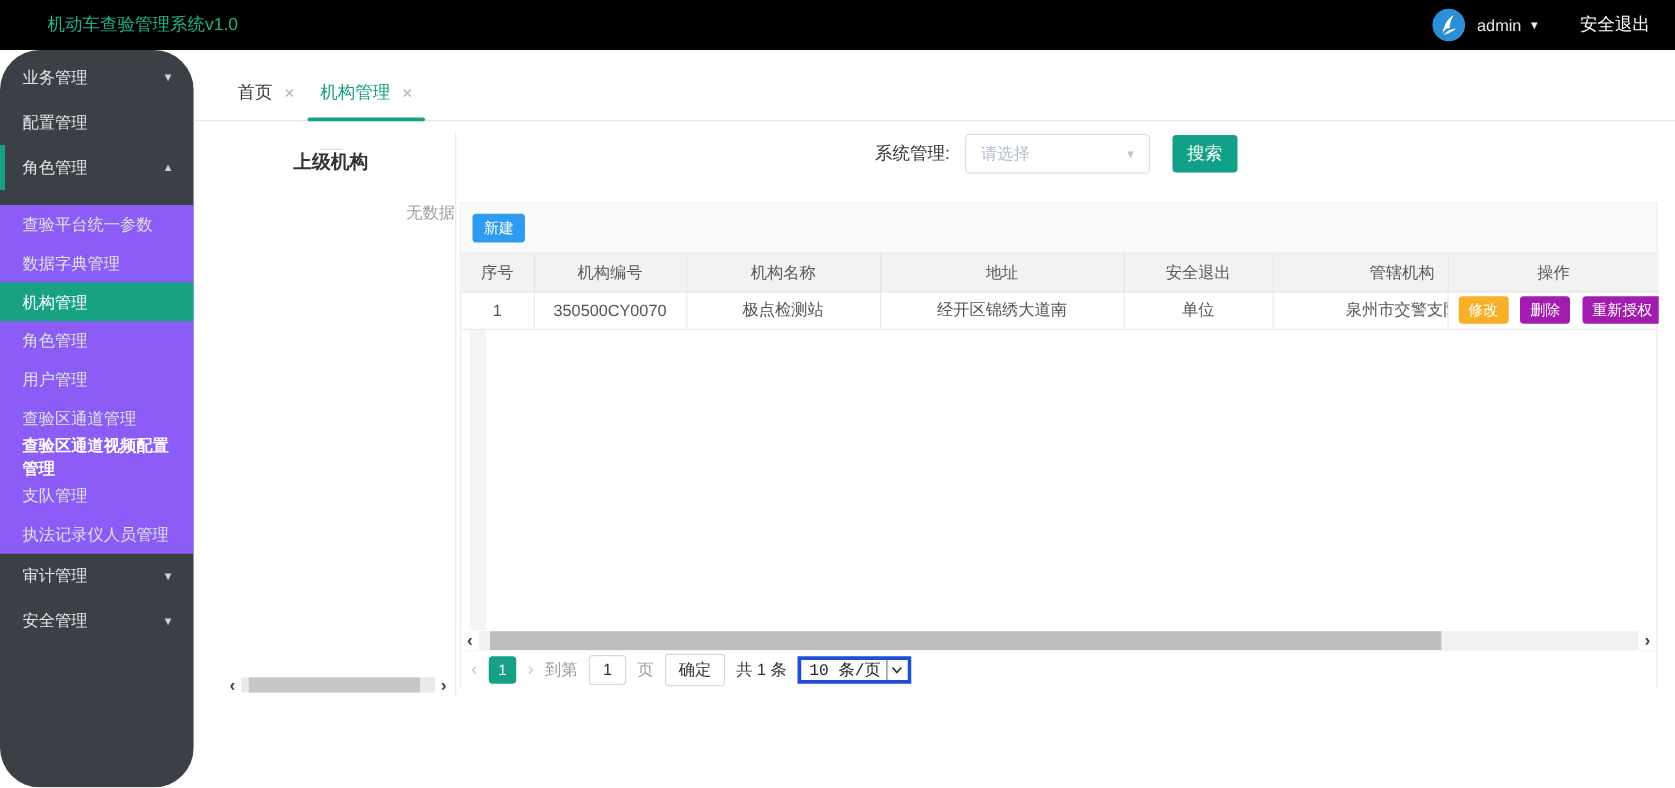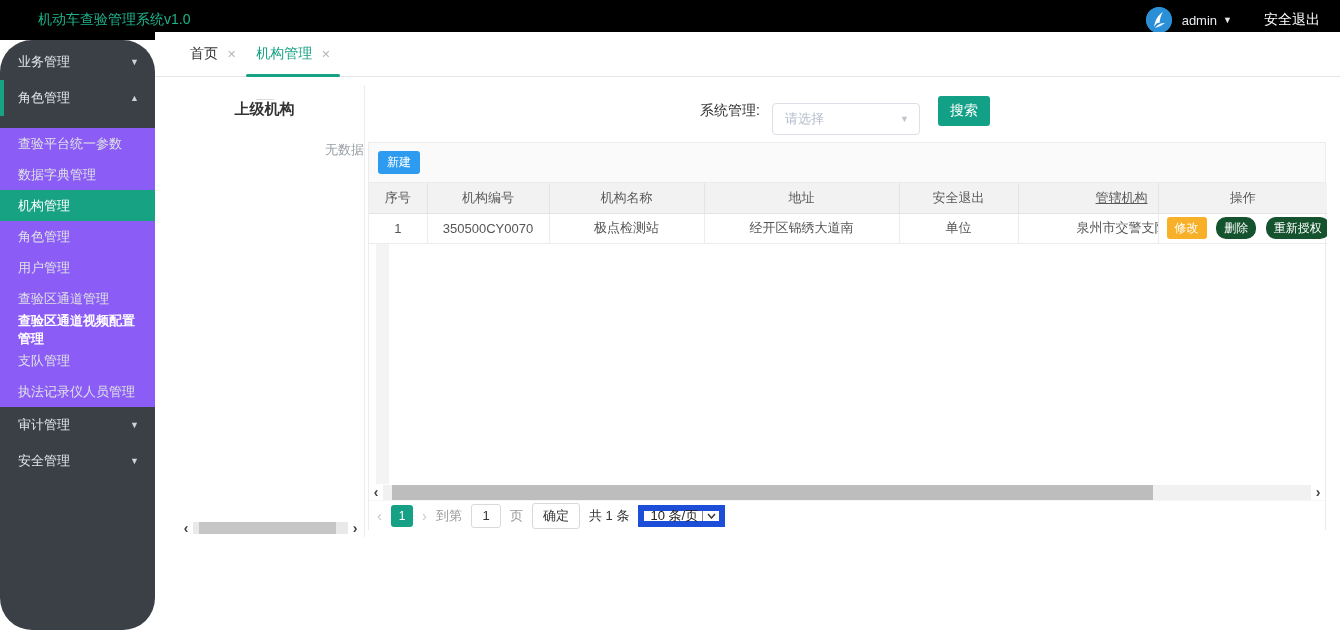--- a/index.html
+++ b/index.html
@@ -20,33 +20,33 @@
   .sidebar { position:absolute; left:0; top:40px; width:155px; height:590px; background:#3a4046; padding-top:4px;border-radius:32px; }
   .menu-item { height:36px; display:flex; align-items:center; justify-content:space-between; padding:0 16px 0 18px; color:#e3e6e8; font-size:13px; cursor:pointer; }
   .menu-item .chev { font-size:9px; color:#cfd3d7; }
   .menu-item.open { border-left:4px solid #17a284; padding-left:14px; }
   .submenu { background:#8b5cf6;margin-top:12px; }
   .submenu-item { height:31px; display:flex; align-items:center; padding:0 18px; color:#dfe2e4; font-size:13px; cursor:pointer; }
   .submenu-item.active { background:#17a284; color:#fff; }
   .submenu-item.emph { color:#fff; font-weight:bold; }
 
   
-  .main { position:absolute; left:155px; top:32px; width:1185px; height:578px; background:#fff; }
+  .main { position:absolute; left:155px; top:52px; width:1185px; height:578px; background:#fff; }
   .tabbar { height:45px; border-bottom:1px solid #e4e7ea; display:flex; align-items:stretch; padding-left:25px; }
   .tab { display:flex; align-items:center; gap:9px; padding:0 10px; font-size:14px; color:#333; cursor:pointer; position:relative; }
   .tab .tab-close { color:#b6b6b6; font-size:11px; }
   .tab.active { color:#16a183; }
   .tab.active::after { content:""; position:absolute; left:0; right:0; bottom:-1px; height:3px; background:#16a183; border-radius:2px; }
 
   .content { position:relative; height:545px; }
 
   
   .search-row { position:absolute; left:545px; top:10px; display:flex; align-items:center; }
   .search-label { font-size:14px; color:#333; margin-right:12px; }
-  .fake-select { width:148px; height:32px; border:1px solid #dcdfe6; border-radius:4px; display:flex; align-items:center; justify-content:space-between; padding:0 10px 0 12px; cursor:pointer; background:#fff;margin-top:16px; }
+  .fake-select { width:148px; height:32px; border:1px solid #dcdfe6; border-radius:4px; display:flex; align-items:center; justify-content:space-between; padding:0 10px 0 12px; cursor:pointer; background:#fff; }
   .fake-select .ph { color:#b4bccc; font-size:13px; }
   .fake-select .sel-caret { color:#c0c4cc; font-size:9px; }
   .btn-search { margin-left:18px; width:52px; height:30px; background:#12a086; color:#fff; border:none; border-radius:3px; font-size:14px; cursor:pointer; font-family:inherit; }
 
   
   .tree-panel { position:absolute; left:10px; top:8px; width:200px; height:452px; border-right:1px solid #ececec; }
   .tree-title-row { display:flex; align-items:center; margin-top:14px;flex-direction:column; }
   .tree-title-row .line { height:1px; background:#dcdcdc; }
   .tree-title-row .line.l { width:18px; }
   .tree-title-row .line.r { flex:1; margin-right:8px; }
@@ -59,41 +59,41 @@
 
   
   .table-panel { position:absolute; left:213px; top:65px; width:958px; height:388px; border:1px solid #ececec; border-bottom:none; display:flex; flex-direction:column; background:#fff; }
   .toolbar { height:40px; background:#fafafa; border-bottom:1px solid #ececec; display:flex; align-items:center; padding-left:9px; }
   .btn-new { height:23px; padding:0 9px; background:#2d9cf0; color:#fff; border:none; border-radius:3px; font-size:12px; cursor:pointer; font-family:inherit; }
   table.grid { border-collapse:collapse; table-layout:fixed; width:958px; }
   .grid th { height:30px; background:#f2f2f2; font-weight:normal; font-size:13px; color:#5a5a5a; border-right:1px solid #e4e4e4; border-bottom:1px solid #e4e4e4; text-align:center; white-space:nowrap; overflow:hidden; }
   .grid th:last-child { border-right:none; }
   .grid td { height:30px; font-size:13px; color:#555; border-right:1px solid #ececec; border-bottom:1px solid #ececec; text-align:center; white-space:nowrap; overflow:hidden; }
   .grid td:last-child { border-right:none; }
-  .grid th.col-auth { text-align:right; padding-right:10px;text-decoration:underline; }
+  .grid th.col-auth { text-align:right; padding-right:10px; }
   .grid td.col-auth { text-align:left; padding-left:58px; }
   .grid td.col-ops { text-align:left; padding-left:8px; }
   .btn-op { height:22px; padding:0 8px; border:none; border-radius:3px; color:#fff; font-size:12px; cursor:pointer; margin-right:6px; font-family:inherit; }
   .btn-edit { background:#f7b028; }
-  .btn-danger { background:#14532d;border-radius:10px; }
+  .btn-danger { background:#a21caf; }
   .grid-empty { flex:1; position:relative; }
   .v-strip { position:absolute; left:7px; top:0; width:13px; height:100%; background:#f4f4f4; }
   .table-hscroll { height:16px; display:flex; align-items:center; background:#fff; }
   .table-hscroll .hs-track { flex:1; height:15px; background:#f1f1f1; position:relative; }
   .table-hscroll .hs-thumb { position:absolute; left:1%; top:0; width:82%; height:15px; background:#bdbdbd; }
 
   
   .pager { height:30px; display:flex; align-items:center; gap:9px; padding-left:8px; background:#fff; border-top:1px solid #f5f5f5; }
   .pg-arrow { color:#c9c9c9; font-size:15px; line-height:20px; cursor:pointer; }
   .pg-current { width:22px; height:22px; background:#16a085; color:#fff; border-radius:3px; display:flex; align-items:center; justify-content:center; font-size:12px; cursor:pointer; }
   .pg-text { color:#9a9a9a; font-size:13px; }
   .pg-input { width:30px; height:24px; border:1px solid #d9d9d9; border-radius:3px; text-align:center; font-size:13px; color:#333; font-family:inherit; }
   .pg-confirm { height:26px; padding:0 10px; background:#fff; border:1px solid #d9d9d9; border-radius:3px; font-size:13px; font-weight:normal; color:#333; cursor:pointer; font-family:inherit; }
   .pg-total { color:#333; font-size:13px; }
-  .pg-sizer { display:flex; align-items:stretch; border:6px solid #1d4ed8; height:22px; cursor:pointer; background:#fff; }
+  .pg-sizer { display:flex; align-items:stretch; border:3px solid #1d4ed8; height:22px; cursor:pointer; background:#fff;font-family:Liberation Mono, monospace; }
   .pg-sizer .sz-text { display:flex; align-items:center; padding:0 4px 0 6px; font-size:13px; color:#222; }
   .pg-sizer .sz-arrow { width:17px; border-left:1px solid #8a8a8a; display:flex; align-items:center; justify-content:center; background:#fdfdfd; }
 </style>
 </head>
 <body>
 
 <div class="app">
 
   <div class="topbar">
     <div class="title">机动车查验管理系统v1.0</div>
@@ -108,20 +108,23 @@
       <span class="user-name">admin</span>
       <span class="caret-down">▼</span>
       <span class="logout">安全退出</span>
     </div>
   </div>
 
   <div class="sidebar">
     <div class="menu-item">
       <span>业务管理</span>
       <span class="chev">▼</span>
+    </div>
+    <div class="menu-item">
+      <span>配置管理</span>
     </div>
     <div class="menu-item open">
       <span>角色管理</span>
       <span class="chev">▲</span>
     </div>
     <div class="submenu">
       <div class="submenu-item">查验平台统一参数</div>
       <div class="submenu-item">数据字典管理</div>
       <div class="submenu-item active">机构管理</div>
       <div class="submenu-item">角色管理</div>

